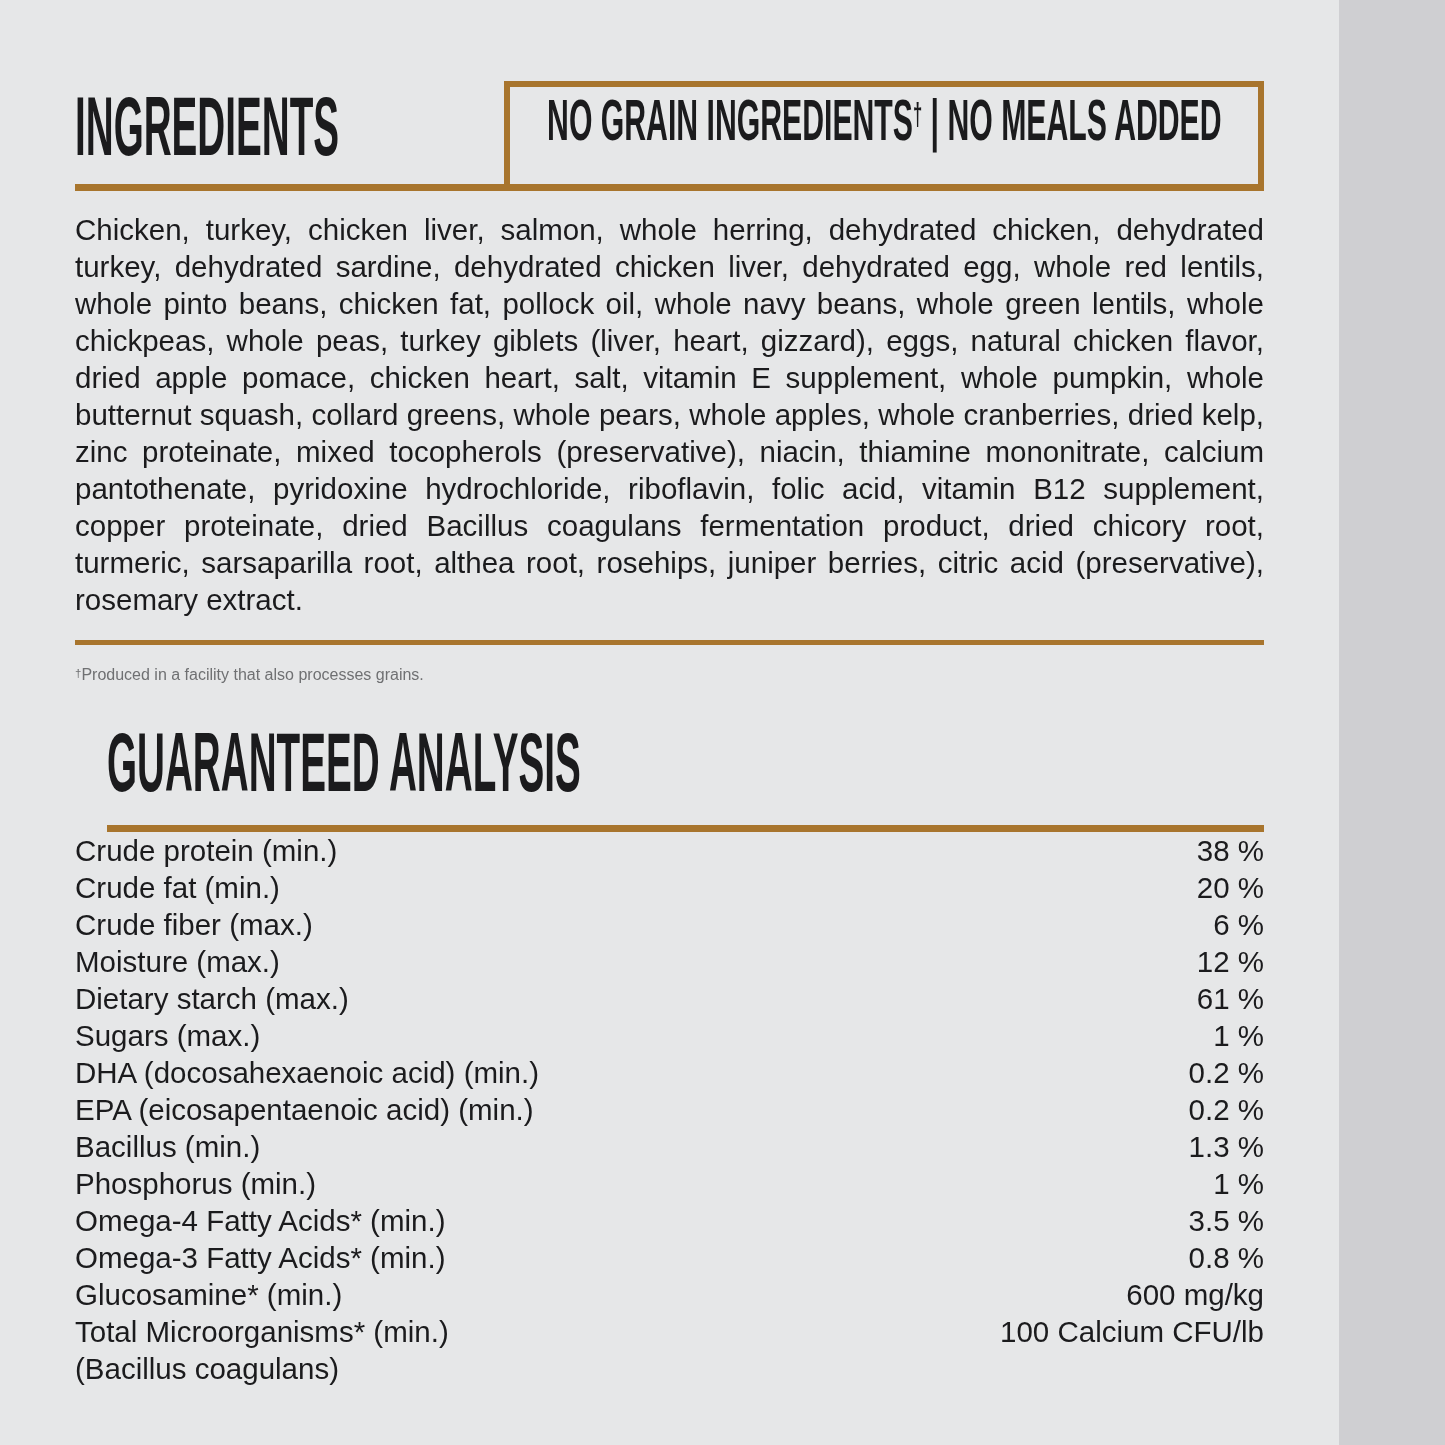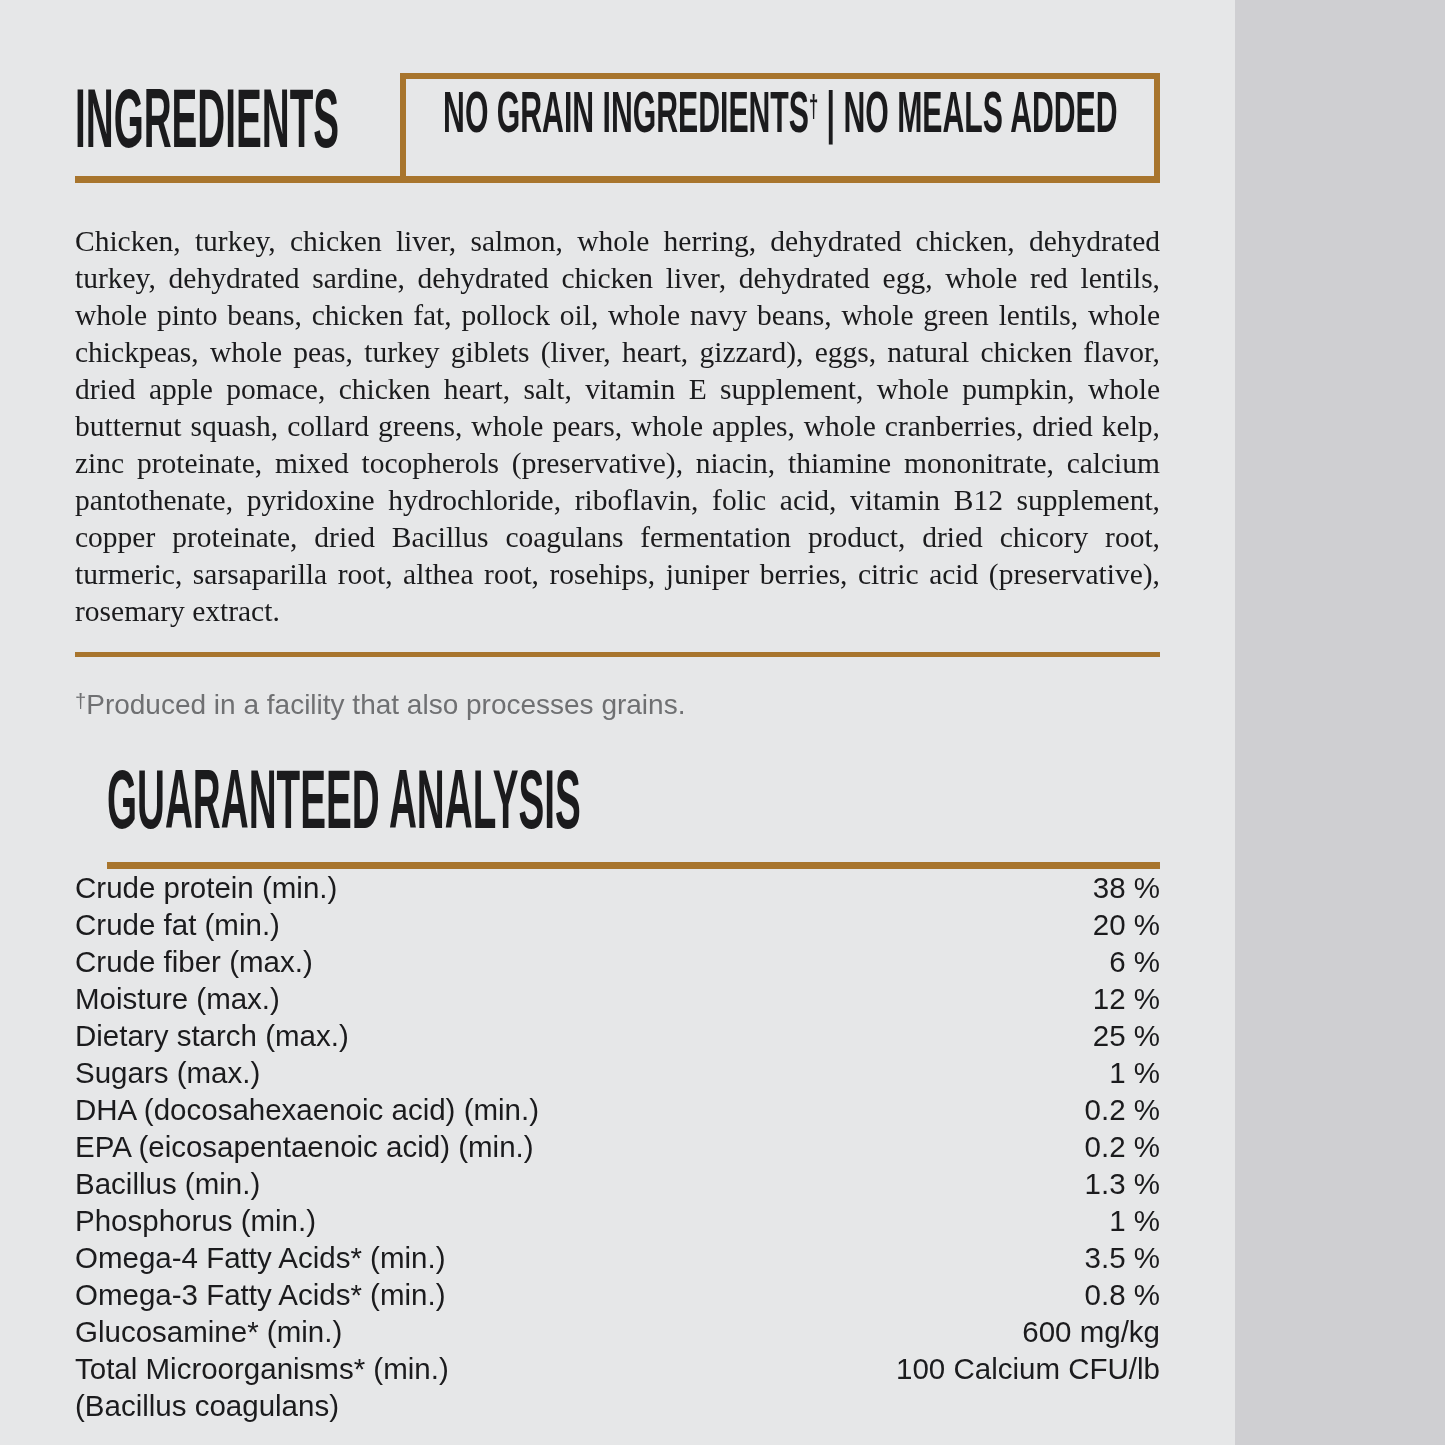--- a/index.html
+++ b/index.html
@@ -2,24 +2,24 @@
 <html style="--bg: #E6E7E8; --accent: #A8752D; --text: #1B1B1D; --muted: #6F7072;"><head>
 <meta charset="utf-8">
 <style>
   html, body {
     margin: 0;
     padding: 0;
     background: #cfcfd2;
   }
   .page {
     position: relative;
-    width: 1235px;
+    width: 1339px;
     height: 1445px;
     box-sizing: border-box;
-    padding: 4px 75px;
+    padding: 12px 75px;
     background: var(--bg, #E6E7E8);
     font-family: "Liberation Sans", sans-serif;
     color: var(--text, #1B1B1D);
     overflow: hidden;
   }
 
   
   .ing-header {
     display: flex;
     justify-content: space-between;
@@ -58,37 +58,36 @@
     transform: scaleX(0.53);
     transform-origin: center center;
   }
   .badge-text sup {
     font-size: 55%;
     vertical-align: 42%;
   }
 
   
   .ingredients-body {
-    margin: 40px 0 0 0;
+    margin: 20px 0 0 0;
     font-size: 29.5px;
     line-height: 37px;
     text-align: justify;
     color: var(--text, #1B1B1D);
-    font-family: Liberation Serif, serif;
   }
 
   .thin-rule {
     height: 5px;
     background: var(--accent, #A8752D);
     margin-top: 22px;
   }
 
   .footnote {
-    margin-top: 32px;
-    font-size: 28px;
+    margin-top: 21px;
+    font-size: 16px;
     color: var(--muted, #6F7072);
   }
   .footnote sup {
     font-size: 72%;
     vertical-align: 28%;
   }
 
   
   .ga-header {
     margin-top: 42px;
@@ -146,21 +145,21 @@
     <span class="ga-row-value">6 %</span>
   </div>
 
   <div class="ga-row">
     <span class="ga-row-label">Moisture (max.)</span>
     <span class="ga-row-value">12 %</span>
   </div>
 
   <div class="ga-row">
     <span class="ga-row-label">Dietary starch (max.)</span>
-    <span class="ga-row-value">25 %</span>
+    <span class="ga-row-value">61 %</span>
   </div>
 
   <div class="ga-row">
     <span class="ga-row-label">Sugars (max.)</span>
     <span class="ga-row-value">1 %</span>
   </div>
 
   <div class="ga-row">
     <span class="ga-row-label">DHA (docosahexaenoic acid) (min.)</span>
     <span class="ga-row-value">0.2 %</span>

